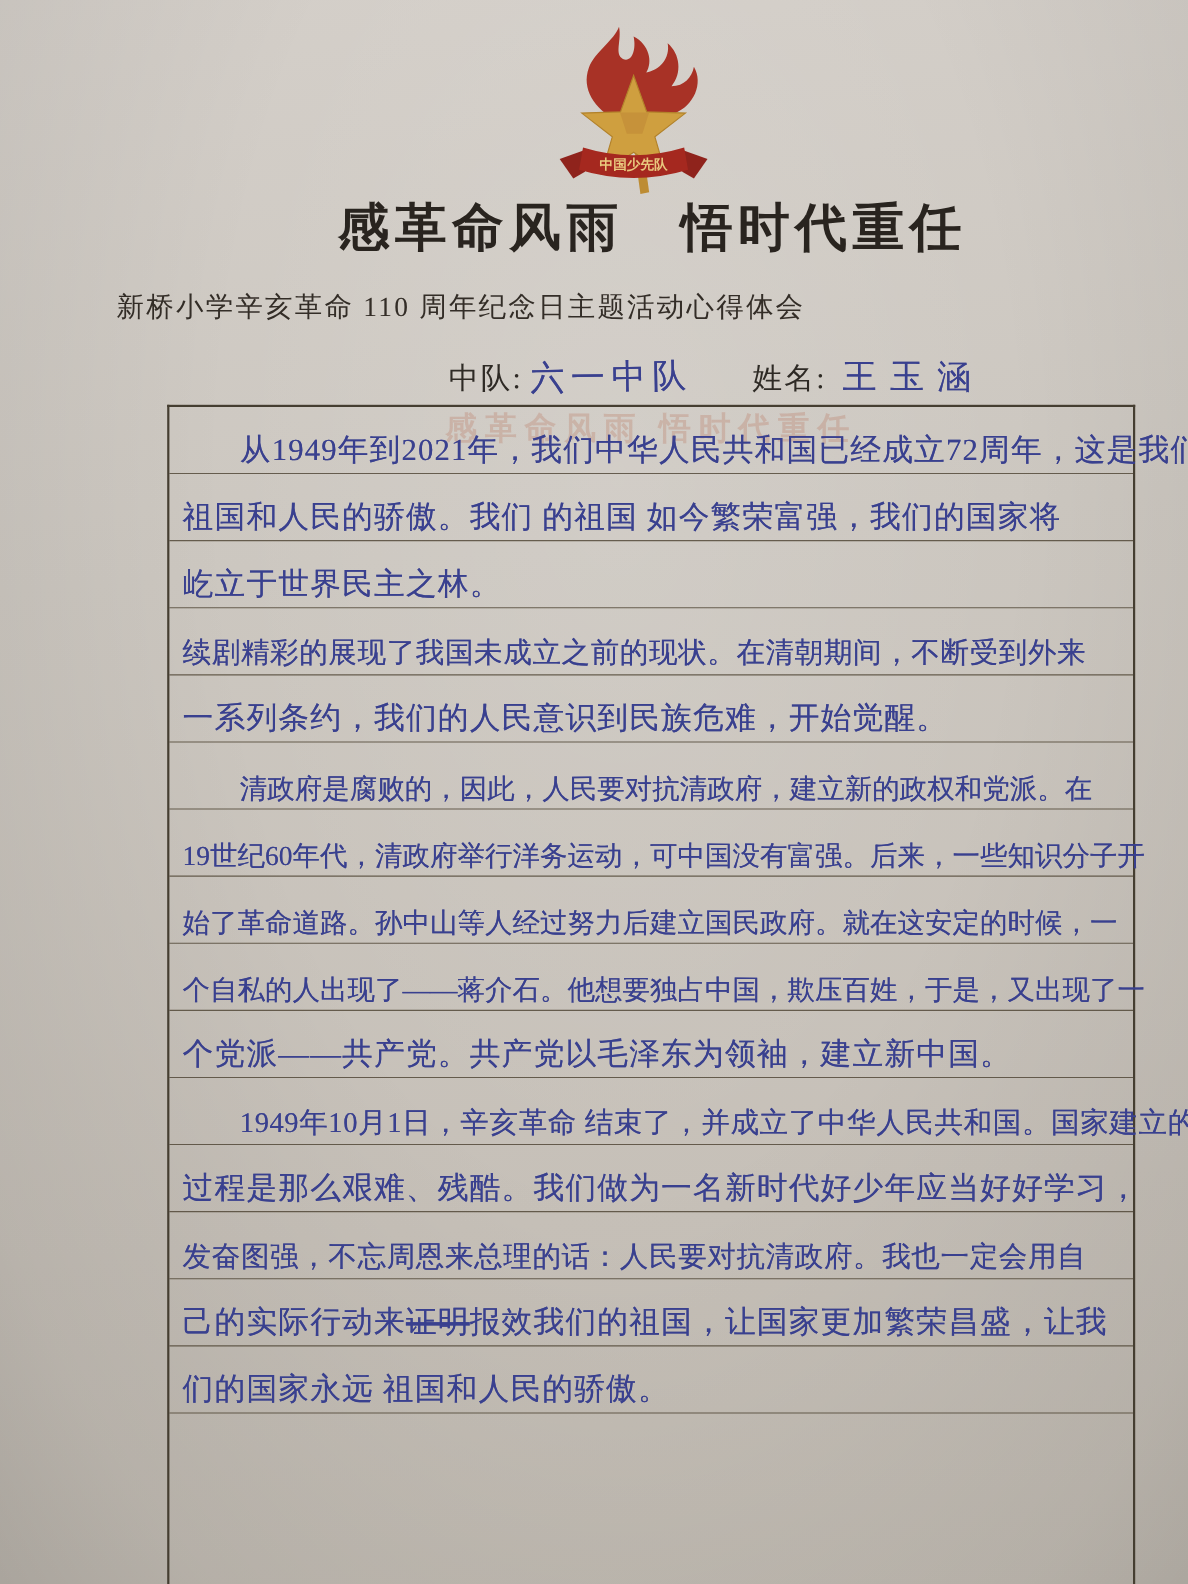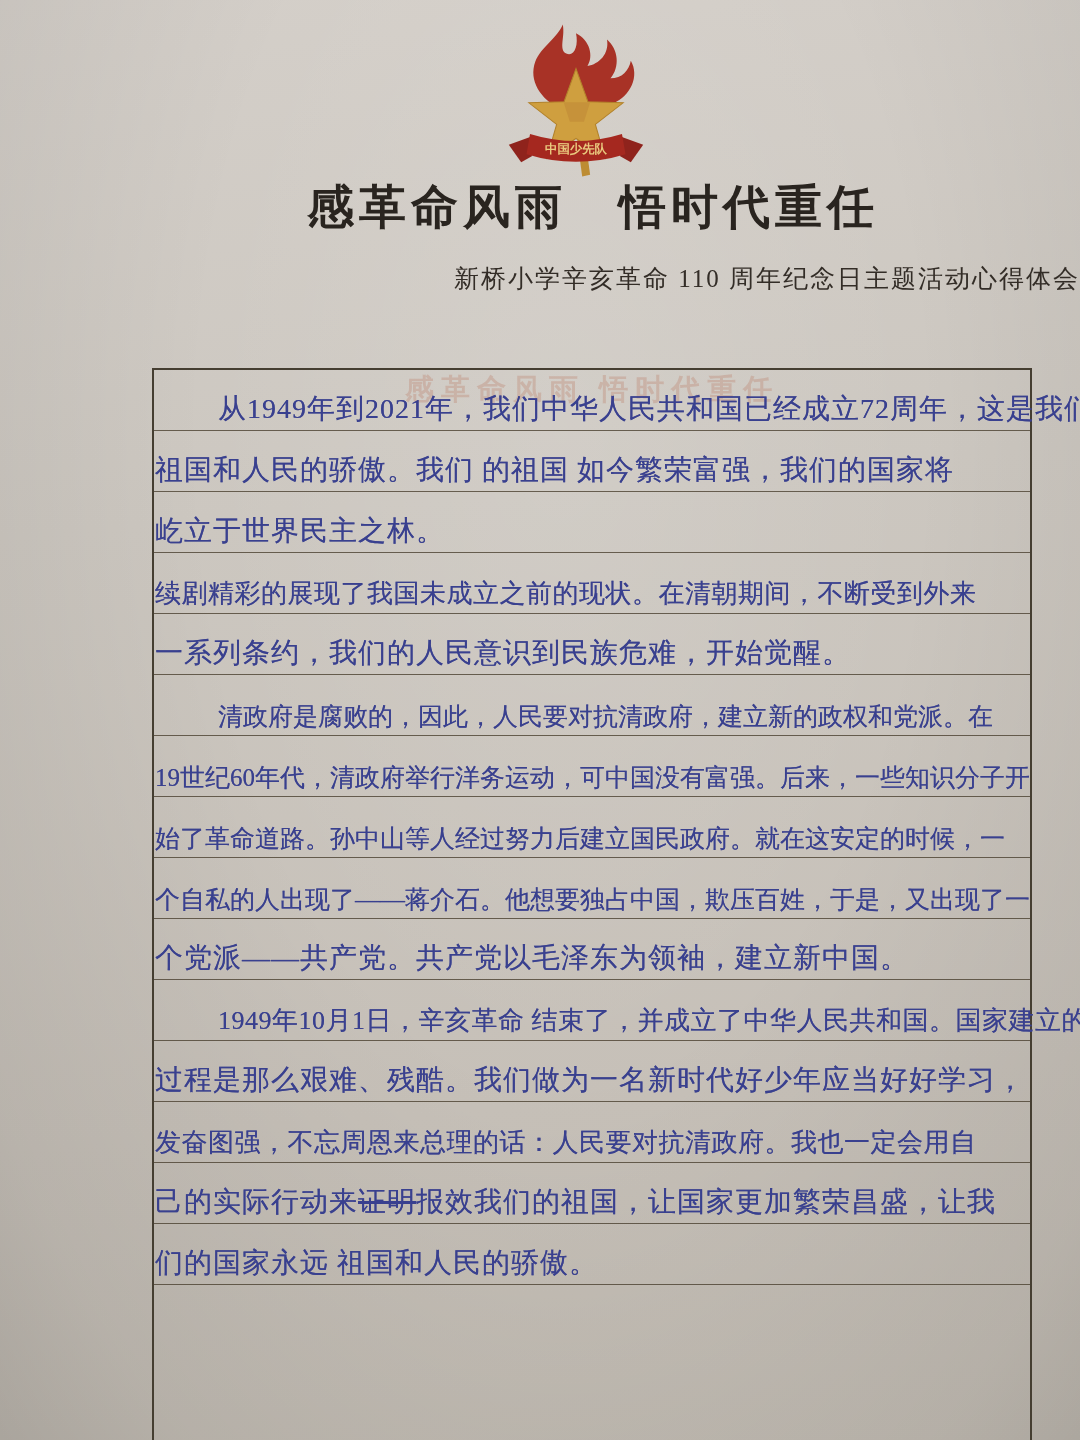--- a/index.html
+++ b/index.html
@@ -17,21 +17,21 @@
   }
   .logo{position:absolute;left:478px;top:12px;width:196px;height:168px;}
   .title{
     position:absolute;top:176px;left:106px;width:974px;
     text-align:center;font-size:47px;font-weight:bold;color:#29241f;
     letter-spacing:5px;white-space:nowrap;
   }
   .title .gap{display:inline-block;width:52px;}
   .subtitle{
     position:absolute;top:262px;left:106px;width:974px;
-    text-align:right;font-size:25px;color:#332d27;letter-spacing:2px;white-space:nowrap;
+    text-align:left;font-size:25px;color:#332d27;letter-spacing:2px;white-space:nowrap;
   }
   .form-row{position:absolute;top:320px;left:152px;width:882px;height:46px;}
   .form-label{position:absolute;font-size:27px;color:#2e2a25;letter-spacing:2px;}
   .hand{
     color:#39408f;
     text-shadow:0 0 0.5px rgba(57,64,143,0.75);
   }
   .form-value{position:absolute;font-size:31px;letter-spacing:6px;white-space:nowrap;}
   #squad-label{left:256px;top:6px;}
   #squad-value{left:330px;top:2px;transform:rotate(-1deg);}
@@ -47,21 +47,21 @@
     font-size:29px;font-weight:bold;letter-spacing:7px;
     color:rgba(187,118,95,0.30);
     filter:blur(0.6px);
     white-space:nowrap;
   }
   .line{
     position:relative;height:61px;box-sizing:border-box;
     border-bottom:1.6px solid rgba(72,61,45,0.78);
   }
   .line .txt{
-    position:absolute;left:1px;bottom:2px;
+    position:absolute;left:12px;bottom:2px;
     white-space:nowrap;font-size:28px;letter-spacing:1px;
   }
   .indent .txt{left:64px;}
   .semi  .txt{font-size:26px;letter-spacing:0.5px;}
   .tight .txt{font-size:25px;letter-spacing:0;}
   .struck{
     text-decoration:line-through;
     text-decoration-thickness:3px;
     position:relative;
   }
@@ -85,20 +85,26 @@
     <path d="M62 140 L34 150 L48 170 L60 163 Z" fill="#8f231c"></path>
     <path d="M158 140 L186 150 L172 170 L160 163 Z" fill="#8f231c"></path>
     <path d="M58 138 Q110 154 162 138 L166 161 Q110 178 54 161 Z" fill="#a5281f"></path>
     <text x="110" y="160" font-size="14" fill="#e9c97e" text-anchor="middle" font-weight="bold">中国少先队</text>
   </svg>
 
   <div class="title"><span>感革命风雨</span><span class="gap"></span><span>悟时代重任</span></div>
 
   <div class="subtitle">新桥小学辛亥革命 110 周年纪念日主题活动心得体会</div>
 
+  <div class="form-row">
+    <span class="form-label" id="squad-label">中队:</span>
+    <span class="form-value hand" id="squad-value">六一中队</span>
+    <span class="form-label" id="name-label">姓名:</span>
+    <span class="form-value hand" id="name-value">王玉涵</span>
+  </div>
 
   <div class="writing-area">
     <div class="ghost">感革命风雨  悟时代重任</div>
 
     <div class="line indent">
         <span class="txt hand">从1949年到2021年，我们中华人民共和国已经成立72周年，这是我们</span>
       </div>
     <div class="line">
         <span class="txt hand">祖国和人民的骄傲。我们 的祖国 如今繁荣富强，我们的国家将</span>
       </div>

